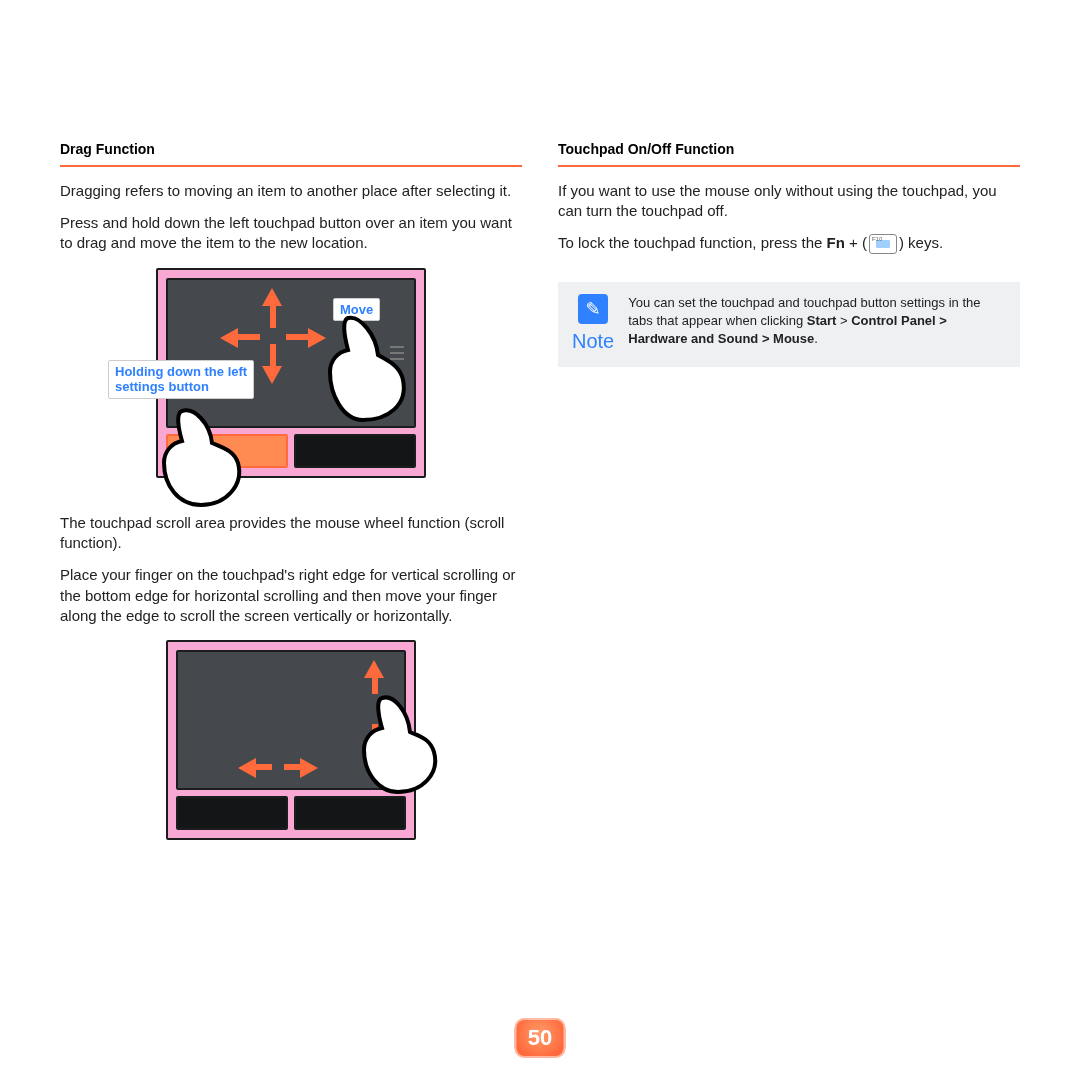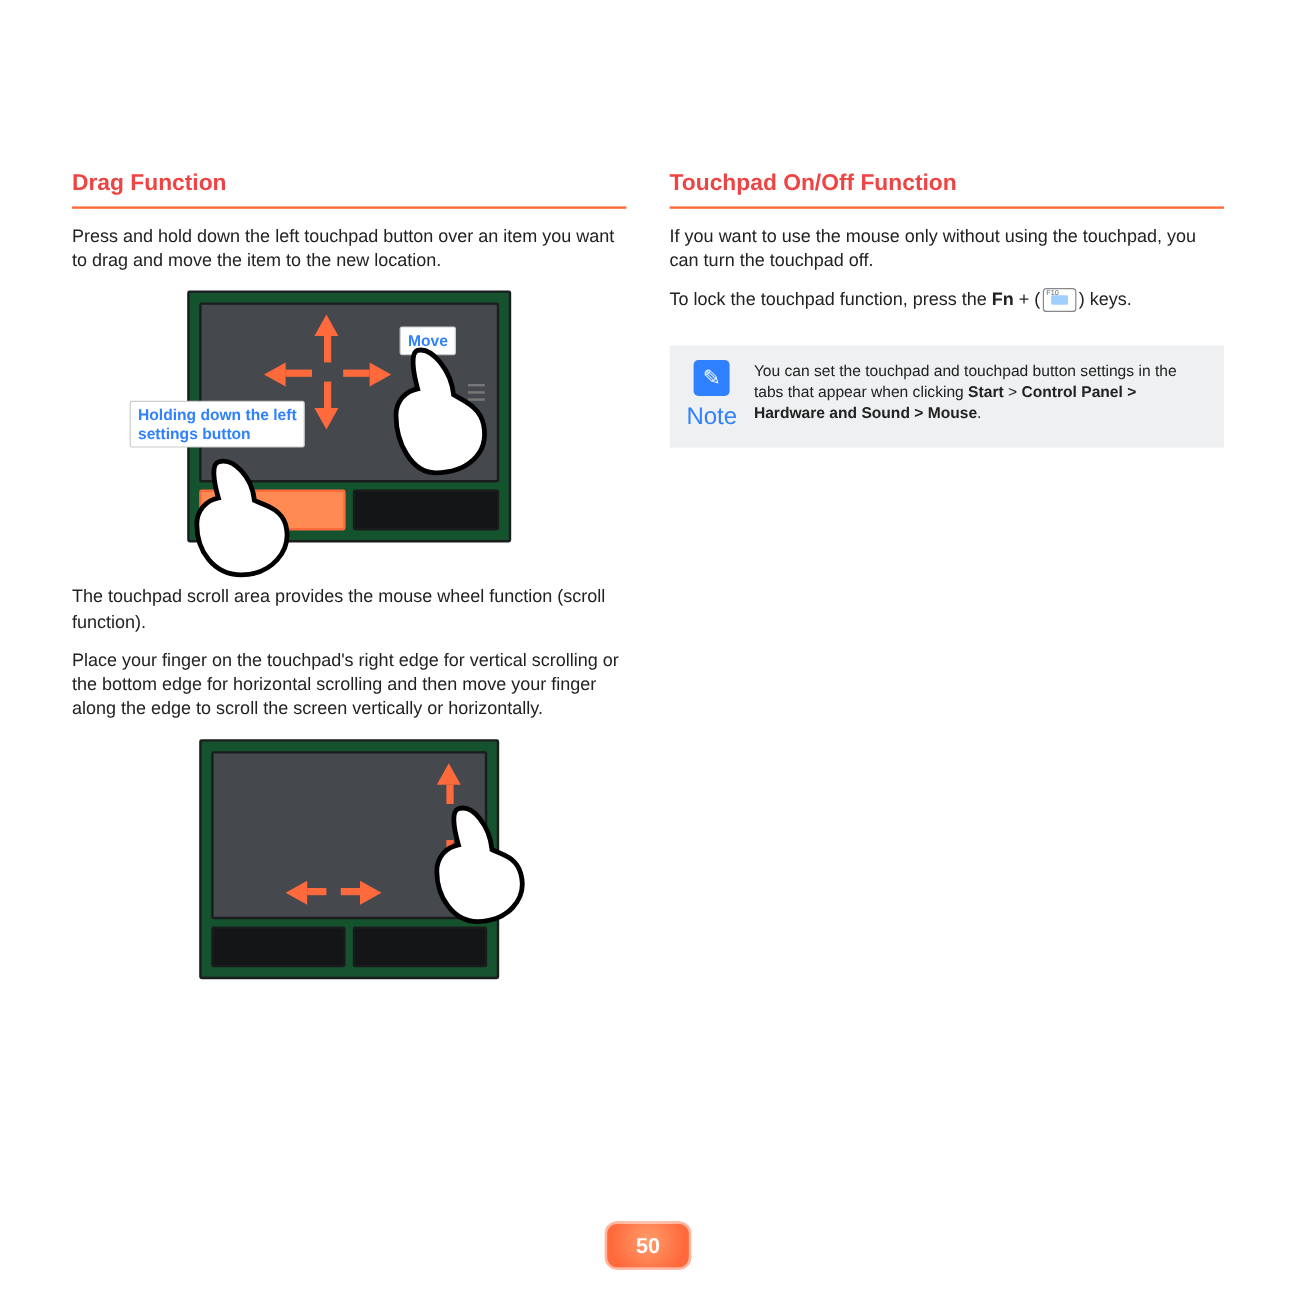--- a/index.html
+++ b/index.html
@@ -13,37 +13,37 @@
     line-height: 1.35;
     padding: 140px 60px 40px 60px;
     position: relative;
   }
   .cols {
     display: flex;
     gap: 36px;
   }
   .col { flex: 1; }
   h3.section {
-    font-size: 19px;
+    font-size: 14px;
     font-weight: bold;
-    color: #ef4444;
+    color: #000000;
     padding-bottom: 6px;
     margin-bottom: 14px;
     border-bottom: 2px solid #ff6a3d;
   }
   p.body {
     font-size: 15px;
     margin-bottom: 12px;
     color: #222;
   }
   .fig-wrap { text-align: center; margin: 14px 0 30px 0; }
   .touchpad {
     display: inline-block;
     position: relative;
-    background: #14532d;
+    background: #f9a8d4;
     border: 2px solid #1a1c1e;
     border-radius: 2px;
   }
   .tp-surface {
     position: absolute;
     background: #45494e;
     border: 2px solid #1a1c1e;
     border-radius: 2px;
   }
   .tp-btn {
@@ -81,24 +81,24 @@
   }
   .ridges { position:absolute; right:10px; top:50%; transform:translateY(-50%); display:flex; flex-direction:column; gap:4px;}
   .ridges span{ display:block; width:14px; height:2px; background:#777;}
   .hand {
     position:absolute;
   }
   .page-badge {
     position:absolute;
     left:50%; bottom:22px;
     transform:translateX(-50%);
-    width:72px; height:40px;
+    width:51px; height:40px;
     border-radius:10px;
     background: radial-gradient(circle at 50% 40%, #ff9d6a 0%, #ff6a3d 70%);
-    color:#fff; font-weight:bold; font-size:18px;
+    color:#fff; font-weight:bold; font-size:22px;
     display:flex; align-items:center; justify-content:center;
     box-shadow: 0 0 0 2px rgba(255,255,255,0.5) inset;
   }
   .note-box {
     background:#eef0f2;
     display:flex;
     gap:14px;
     padding:12px 14px;
     font-size:13px;
     margin-top:28px;
@@ -124,20 +124,21 @@
   b { font-weight:bold; }
 </style>
 </head>
 <body>
 
 <div class="cols">
 
   <div class="col">
 
     <h3 class="section">Drag Function</h3>
+    <p class="body">Dragging refers to moving an item to another place after selecting it.</p>
     <p class="body">Press and hold down the left touchpad button over an item you want to drag and move the item to the new location.</p>
 
     <div class="fig-wrap">
       <div class="touchpad" style="width:270px;height:210px;">
         <div class="tp-surface" style="left:8px;top:8px;right:8px;height:150px;">
           <div class="ridges">
               <span></span>
               <span></span>
               <span></span>
             </div>

